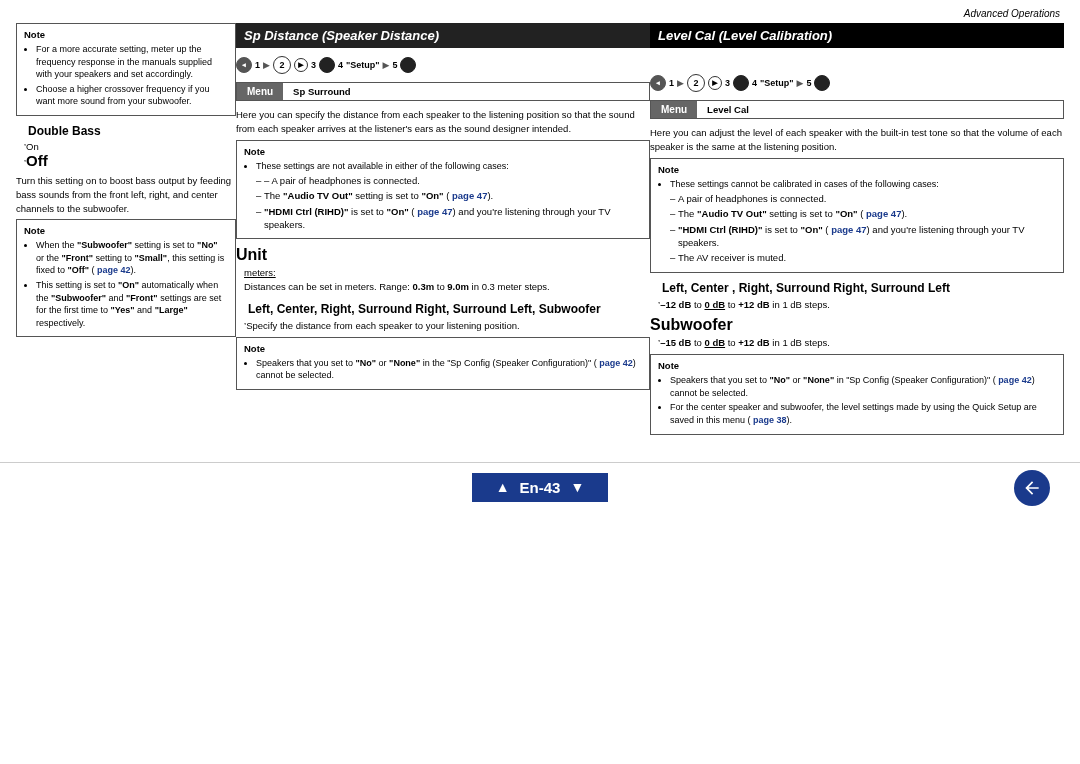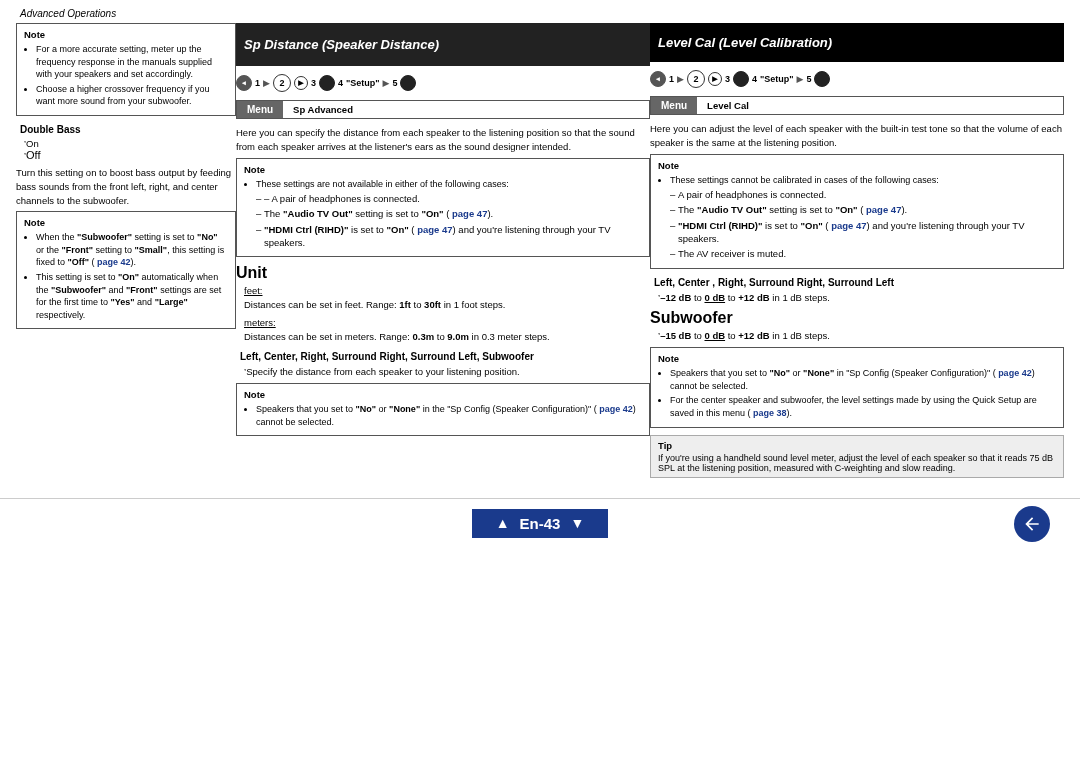--- a/index.html
+++ b/index.html
@@ -7,20 +7,21 @@
       font-family: Arial, sans-serif;
       font-size: 10px;
       background: #fff;
       width: 1080px;
       min-height: 764px;
       position: relative;
       color: #000;
     }
 
     .page-header {
+      text-align: right;
       padding: 8px 20px 4px 20px;
       font-style: italic;
       font-size: 10px;
     }
 
     .main-content {
       display: flex;
       padding: 0 16px 10px 16px;
     }
 
@@ -72,22 +73,22 @@
     }
 
     .tip-box .tip-title {
       font-weight: bold;
       font-size: 9.5px;
       margin-bottom: 2px;
     }
 
     .section-heading {
       font-weight: bold;
-      font-size: 10px;
-      margin: 8px 0 3px 4px;
+      font-size: 12px;
+      margin: 8px 0 3px 12px;
     }
 
     .sub-heading {
       font-weight: bold;
       font-size: 16px;
       margin: 5px 0 2px 0;
     }
 
     .indent {
       padding-left: 8px;
@@ -97,32 +98,32 @@
       font-size: 9.5px;
       line-height: 1.45;
       margin-bottom: 4px;
     }
 
     .col-title {
       background: #222;
       color: #fff;
       font-weight: bold;
       font-size: 13px;
-      padding: 14px 8px;
+      padding: 5px 8px;
       margin-bottom: 8px;
       font-style: italic;
     }
 
     .col-title-right {
       background: #000;
       color: #fff;
       font-weight: bold;
       font-size: 13px;
-      padding: 12px 8px;
-      margin-bottom: 8px;
+      padding: 5px 8px;
+      margin-bottom: 26px;
       font-style: italic;
     }
 
     .menu-bar {
       display: flex;
       border: 1.5px solid #555;
       margin-bottom: 7px;
     }
 
     .menu-bar .menu-item {
@@ -273,21 +274,21 @@
       <div class="note-title">Note</div>
       <ul>
         <li><span>For a more accurate setting, meter up the frequency response in the manuals supplied with your speakers and set accordingly.</span></li>
         <li><span>Choose a higher crossover frequency if you want more sound from your subwoofer.</span></li>
       </ul>
     </div>
 
     <div class="section-heading">Double Bass</div>
     <div class="indent">
       <span style="font-size:9px;">’</span><span style="font-size:9.5px;">On</span><br>
-      <span style="font-size:9px;">’</span><span style="font-size:11px; font-weight:normal;">Off</span>
+      <span style="font-size:9px;">’</span><span style="font-size:15px; font-weight:bold;">Off</span>
     </div>
     <p style="margin-top:5px;">Turn this setting on to boost bass output by feeding bass sounds from the front left, right, and center channels to the subwoofer.</p>
 
     <div class="note-box">
       <div class="note-title">Note</div>
       <ul>
         <li>
           When the <strong>"Subwoofer"</strong> setting is set to <strong>"No"</strong> or the <strong>"Front"</strong> setting to <strong>"Small"</strong>, this setting is fixed to <strong>"Off"</strong> ( <span class="blue-link">page 42</span>).
         </li>
         <li>
@@ -311,41 +312,39 @@
       <span class="step-circle dark" style="width:16px; height:16px;"></span>
       <span class="step-label">4</span>
       <span class="step-label bold">"Setup"</span>
       <span class="step-arrow">▶</span>
       <span class="step-label">5</span>
       <span class="step-circle dark" style="width:16px; height:16px;"></span>
     </div>
 
     <div class="menu-bar">
       <div class="menu-item">Menu</div>
-      <div class="menu-value">Sp Advanced</div>
+      <div class="menu-value">Sp Surround</div>
     </div>
 
     <p>Here you can specify the distance from each speaker to the listening position so that the sound from each speaker arrives at the listener's ears as the sound designer intended.</p>
 
     <div class="note-box">
       <div class="note-title">Note</div>
       <ul>
         <li><span>These settings are not available in either of the following cases:</span></li>
       </ul>
       <ul class="dash-list">
         <li><span>– A pair of headphones is connected.</span></li>
         <li>The <strong>"Audio TV Out"</strong> setting is set to <strong>"On"</strong> ( <span class="blue-link">page 47</span>).</li>
         <li><strong>"HDMI Ctrl (RIHD)"</strong> is set to <strong>"On"</strong> ( <span class="blue-link">page 47</span>) and you're listening through your TV speakers.</li>
       </ul>
     </div>
 
     <div class="sub-heading">Unit</div>
     <div class="indent">
-      <p><span class="underline">feet:</span><br>
-      <span>Distances can be set in feet. Range: <strong>1ft</strong> to <strong>30ft</strong> in 1 foot steps.</span></p>
       <p><span class="underline">meters:</span><br>
       <span>Distances can be set in meters. Range: <strong>0.3m</strong> to <strong>9.0m</strong> in 0.3 meter steps.</span></p>
     </div>
 
     <div class="section-heading">Left, Center, Right, Surround Right, Surround Left, Subwoofer</div>
     <div class="indent">
       <p><span>’</span><span>Specify the distance from each speaker to your listening position.</span></p>
     </div>
 
     <div class="note-box">
@@ -407,24 +406,20 @@
     </div>
 
     <div class="note-box">
       <div class="note-title">Note</div>
       <ul>
         <li>Speakers that you set to <strong>"No"</strong> or <strong>"None"</strong> in "Sp Config (Speaker Configuration)" ( <span class="blue-link">page 42</span>) cannot be selected.</li>
         <li>For the center speaker and subwoofer, the level settings made by using the Quick Setup are saved in this menu ( <span class="blue-link">page 38</span>).</li>
       </ul>
     </div>
 
-    <div class="tip-box">
-      <div class="tip-title">Tip</div>
-      <span>If you're using a handheld sound level meter, adjust the level of each speaker so that it reads 75 dB SPL at the listening position, measured with C-weighting and slow reading.</span>
-    </div>
 
   </div>
 </div>
 
 <div class="page-footer">
   <div class="page-num">
     <span class="arrow-up">▲</span>
     <span>En-43</span>
     <span class="arrow-down">▼</span>
   </div>

